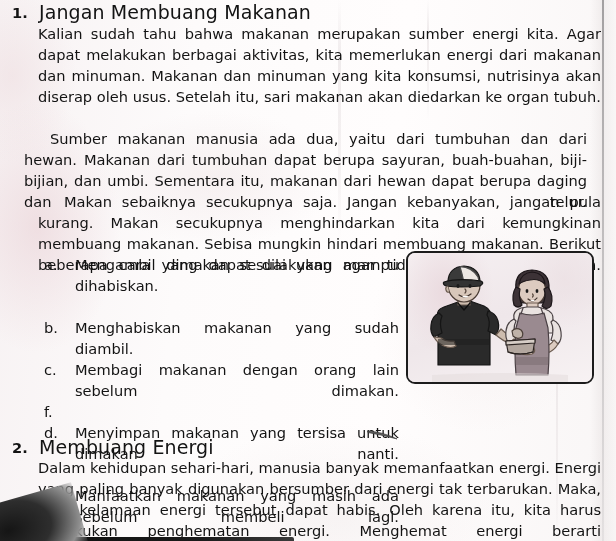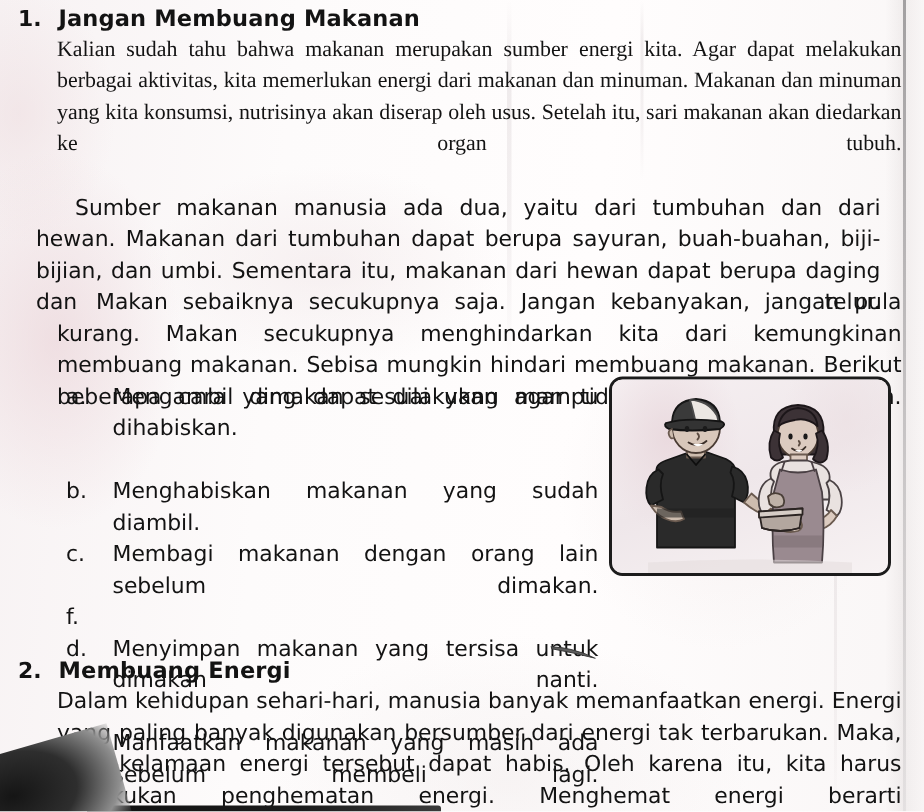--- a/index.html
+++ b/index.html
@@ -81,22 +81,22 @@
     display: flex;
     align-items: flex-start;
   }
   .num-marker {
     width: 27px;
     flex: none;
     font-weight: bold;
     font-size: 14.6px;
   }
   .heading {
-    font-weight: bold;
-    font-size: 15px;
+    font-weight: normal;
+    font-size: 19px;
     letter-spacing: 0.1px;
   }
   .para {
     position: absolute;
     text-align: justify;
     text-justify: inter-word;
     font-size: 14.6px;
     line-height: 21px;
     white-space: normal;
   }
@@ -177,21 +177,21 @@
   <div class="edge-shadow-right"></div>
   <div class="binding-line"></div>
 
   <div class="content">
 
     <div class="num-item" style="left:12px; top:2px; width:560px;">
       <span class="num-marker">1.</span>
       <span class="heading">Jangan Membuang Makanan</span>
     </div>
 
-    <div class="para" style="left:38px; top:23px; width:563px;font-family:Liberation Serif, serif;">Kalian sudah tahu bahwa makanan merupakan sumber energi kita. Agar dapat melakukan berbagai aktivitas, kita memerlukan energi dari makanan dan minuman. Makanan dan minuman yang kita konsumsi, nutrisinya akan diserap oleh usus. Setelah itu, sari makanan akan diedarkan ke organ tubuh.</div>
+    <div class="para" style="left:38px; top:23px; width:563px;">Kalian sudah tahu bahwa makanan merupakan sumber energi kita. Agar dapat melakukan berbagai aktivitas, kita memerlukan energi dari makanan dan minuman. Makanan dan minuman yang kita konsumsi, nutrisinya akan diserap oleh usus. Setelah itu, sari makanan akan diedarkan ke organ tubuh.</div>
 
     <div class="para indent" style="left:24px; top:128px; width:563px;">Sumber makanan manusia ada dua, yaitu dari tumbuhan dan dari hewan. Makanan dari tumbuhan dapat berupa sayuran, buah-buahan, biji-bijian, dan umbi. Sementara itu, makanan dari hewan dapat berupa daging dan telur.</div>
 
     <div class="para indent" style="left:38px; top:191px; width:563px;">Makan sebaiknya secukupnya saja. Jangan kebanyakan, jangan pula kurang. Makan secukupnya menghindarkan kita dari kemungkinan membuang makanan. Sebisa mungkin hindari membuang makanan. Berikut beberapa cara yang dapat dilakukan agar tidak membuang makanan.</div>
 
     <ul class="alpha-list" style="left:44px; top:254px; width:355px;">
       <li>
         <span class="alpha-marker">a.</span>
         <span class="alpha-text just">Mengambil dimakan sesuai yang mampu dihabiskan.</span>
       </li>

